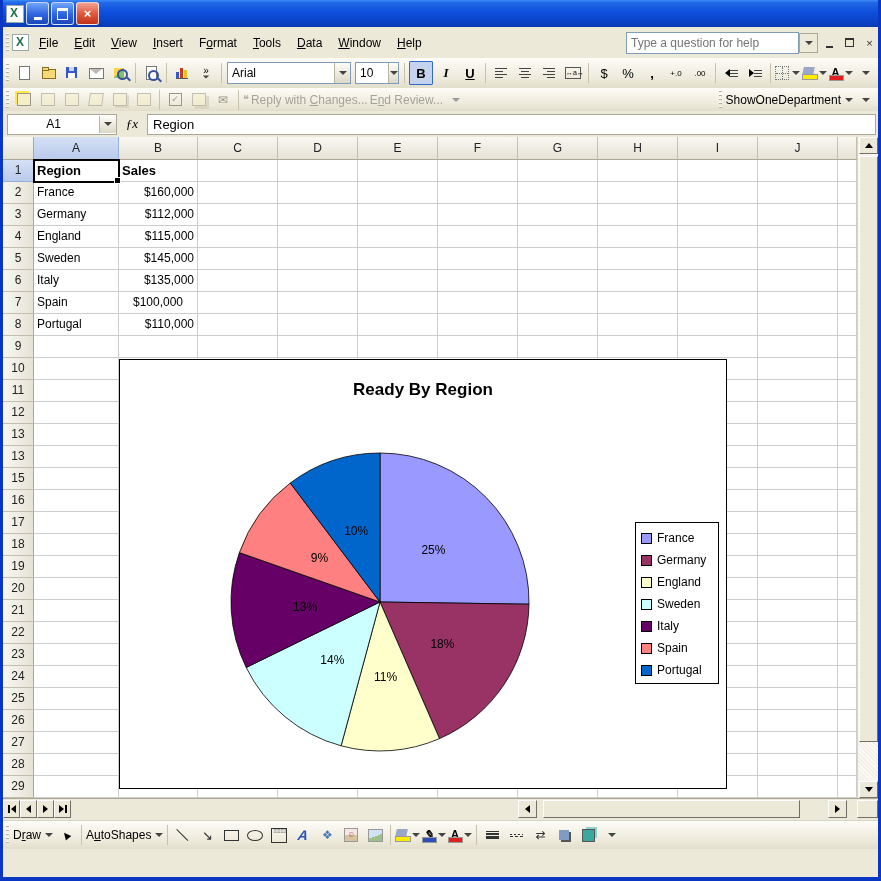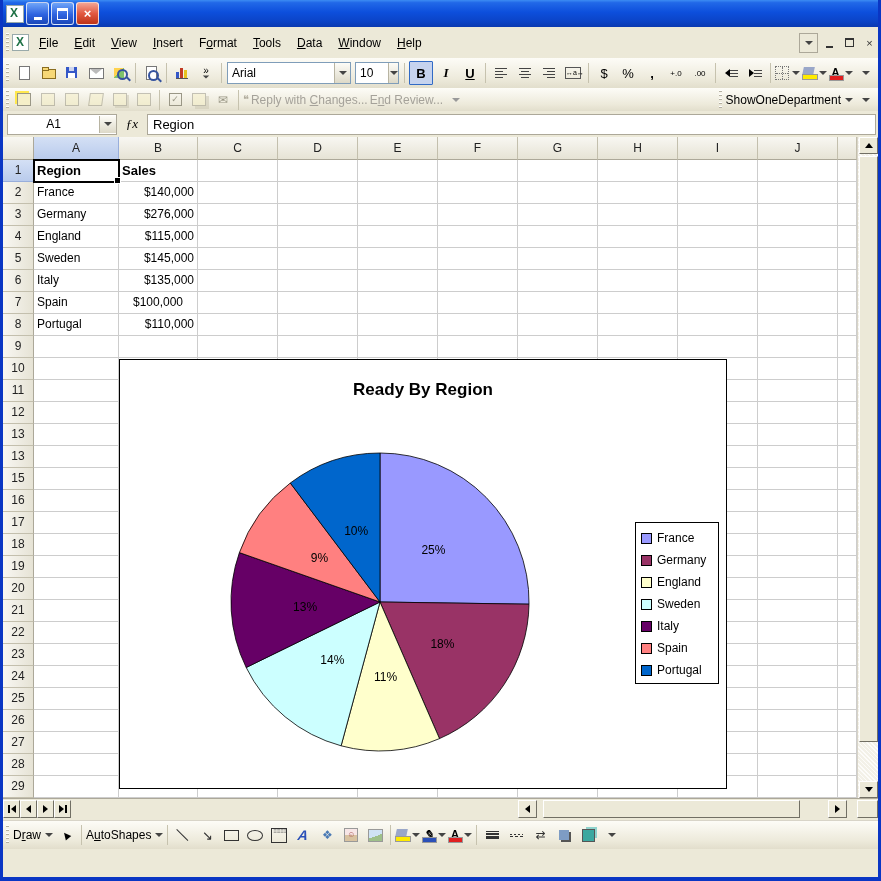--- a/index.html
+++ b/index.html
@@ -176,20 +176,21 @@
         <span class="menu-item"><u>E</u>dit</span>
         <span class="menu-item"><u>V</u>iew</span>
         <span class="menu-item"><u>I</u>nsert</span>
         <span class="menu-item">F<u>o</u>rmat</span>
         <span class="menu-item"><u>T</u>ools</span>
         <span class="menu-item"><u>D</u>ata</span>
         <span class="menu-item"><u>W</u>indow</span>
         <span class="menu-item"><u>H</u>elp</span>
       </span>
     <span class="spacer"></span>
+    <input class="question-box" placeholder="Type a question for help" style="">
     <span class="mini-btn" style="border:1px solid #ACA899;background:#ECE9D8;height:18px;margin-left:0;">
         <span class="dd-arrow"></span>
       </span>
     <span class="mini-btn">
         <span class="mini-dash"></span>
       </span>
     <span class="mini-btn">
         <span class="mini-sq"></span>
       </span>
     <span class="mini-btn">×</span>
@@ -426,35 +427,35 @@
           <div class="grid-cell" style="width: 80px;"></div>
           <div class="grid-cell" style="width: 80px;"></div>
           <div class="grid-cell" style="width: 80px;"></div>
           <div class="grid-cell" style="width: 80px;"></div>
           <div class="grid-cell" style="width: 80px;"></div>
           <div class="grid-cell" style="width: 19px;"></div>
         </div>
         <div class="grid-row">
           <div class="grid-rowh">2</div>
           <div class="grid-cell" style="width: 85px;">France</div>
-          <div class="grid-cell num" style="width: 79px;">$140,000</div>
+          <div class="grid-cell num" style="width: 79px;">$160,000</div>
           <div class="grid-cell" style="width: 80px;"></div>
           <div class="grid-cell" style="width: 80px;"></div>
           <div class="grid-cell" style="width: 80px;"></div>
           <div class="grid-cell" style="width: 80px;"></div>
           <div class="grid-cell" style="width: 80px;"></div>
           <div class="grid-cell" style="width: 80px;"></div>
           <div class="grid-cell" style="width: 80px;"></div>
           <div class="grid-cell" style="width: 80px;"></div>
           <div class="grid-cell" style="width: 19px;"></div>
         </div>
         <div class="grid-row">
           <div class="grid-rowh">3</div>
           <div class="grid-cell" style="width: 85px;">Germany</div>
-          <div class="grid-cell num" style="width: 79px;">$276,000</div>
+          <div class="grid-cell num" style="width: 79px;">$112,000</div>
           <div class="grid-cell" style="width: 80px;"></div>
           <div class="grid-cell" style="width: 80px;"></div>
           <div class="grid-cell" style="width: 80px;"></div>
           <div class="grid-cell" style="width: 80px;"></div>
           <div class="grid-cell" style="width: 80px;"></div>
           <div class="grid-cell" style="width: 80px;"></div>
           <div class="grid-cell" style="width: 80px;"></div>
           <div class="grid-cell" style="width: 80px;"></div>
           <div class="grid-cell" style="width: 19px;"></div>
         </div>

